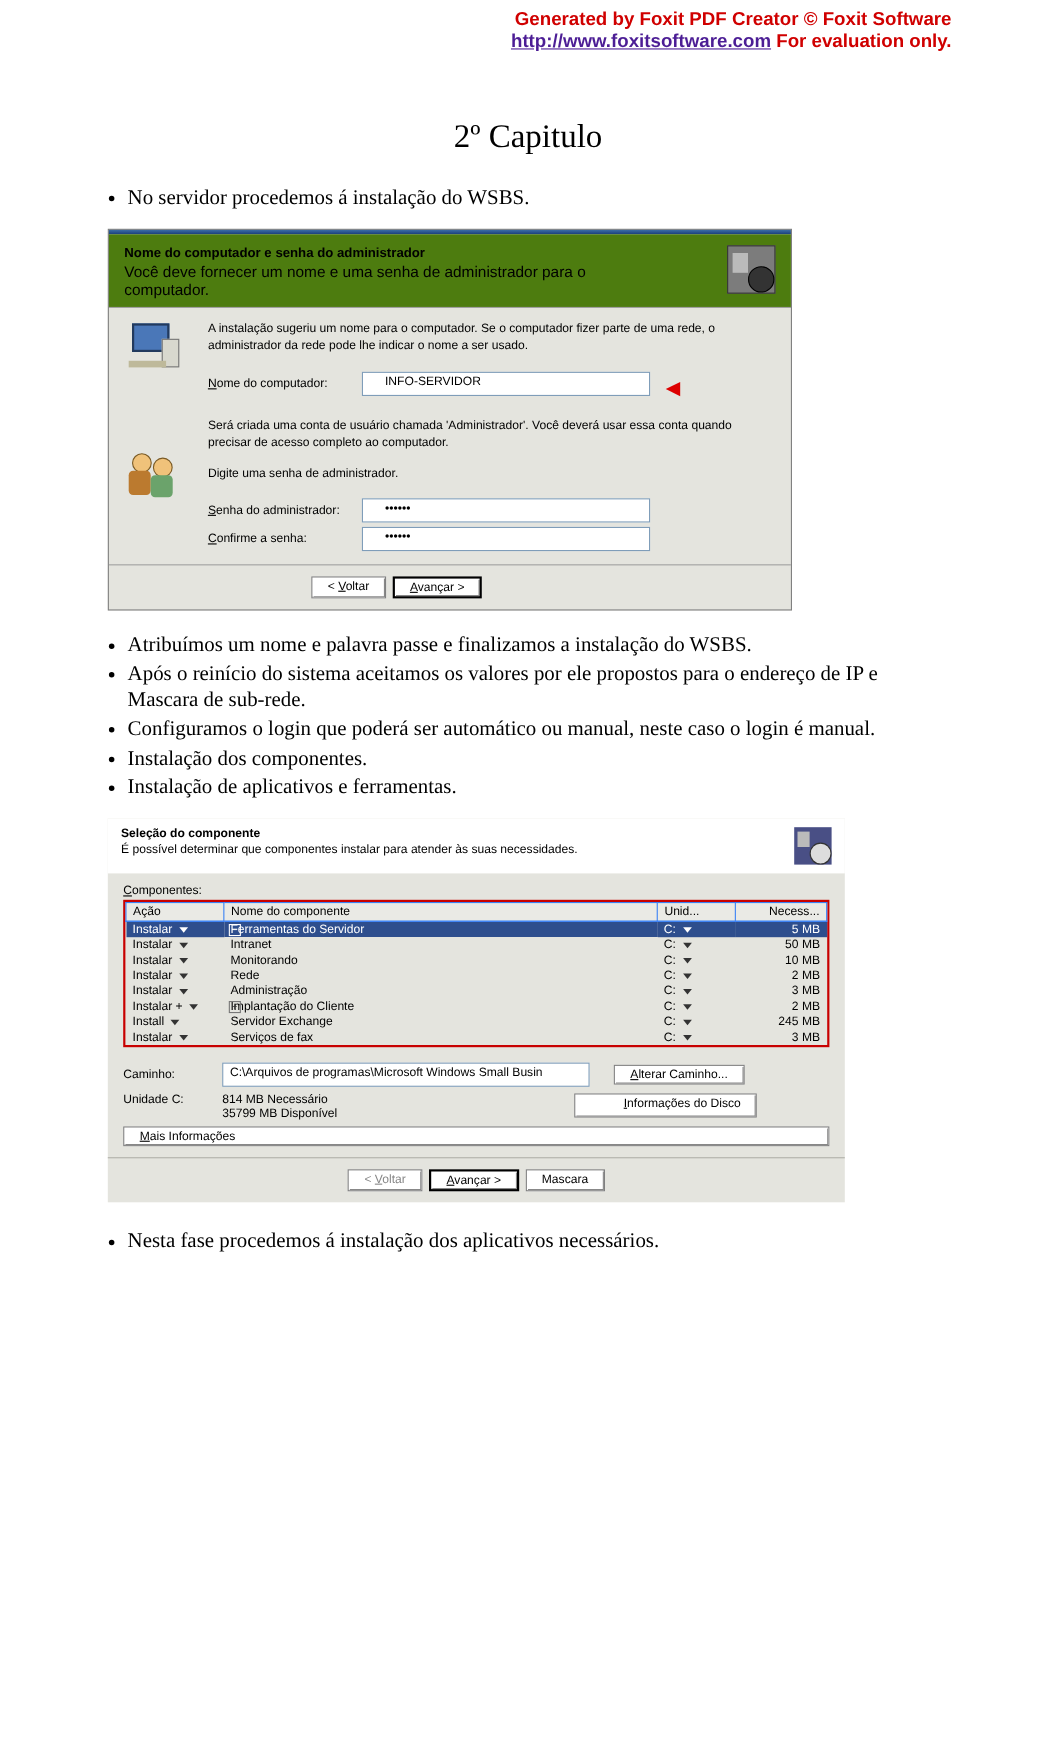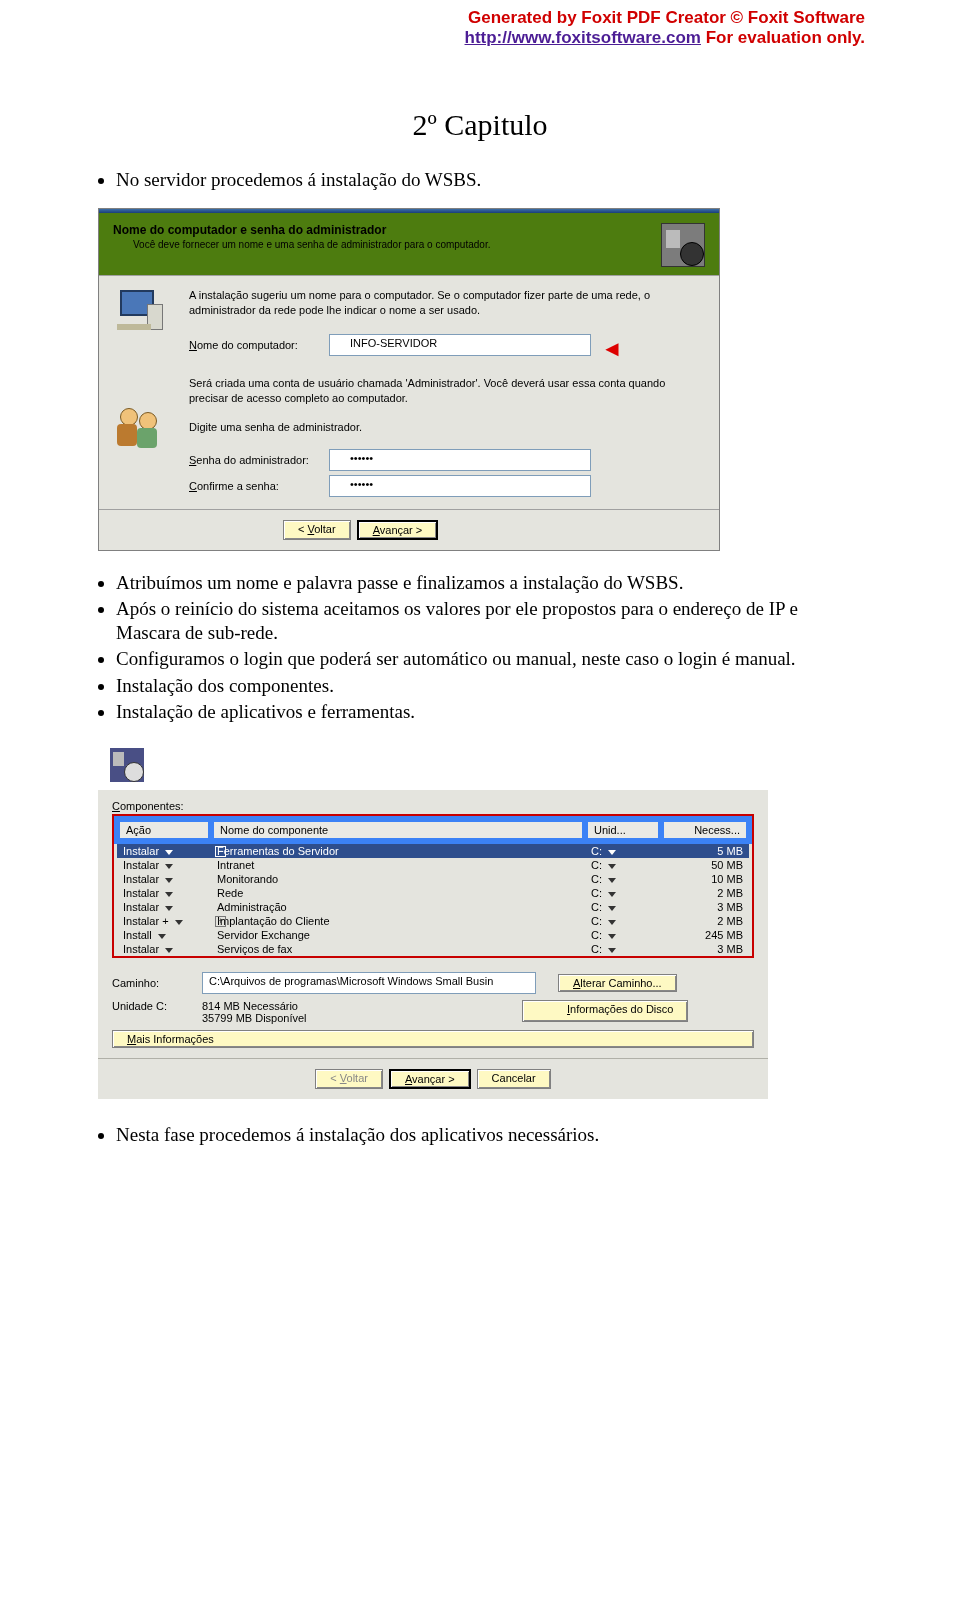--- a/index.html
+++ b/index.html
@@ -20,21 +20,21 @@
   h1.chapter { font-family: "Times New Roman", serif; font-size: 30px; font-weight: normal; text-align: center; margin: 60px 0 26px 0; }
   ul.body { font-family: "Times New Roman", serif; font-size: 19px; margin: 0 0 16px 18px; padding: 0; list-style: disc; }
   ul.body li { margin: 2px 0; line-height: 1.28; }
 
   
   .dialog1 { width: 620px; margin: 14px 0 20px 0; background:#e4e4de; border:1px solid #808080; font-size: 11px; }
   .dlgbar { height: 4px; background: linear-gradient(#3b6ea5,#1a3e7a); }
   .d1-head { background:#4d7c0f; padding: 10px 14px 8px 14px; display:flex; justify-content:space-between; border-bottom:1px solid #a0a0a0;}
   .d1-head-text { max-width: 500px; }
   .d1-title { font-weight:bold; font-size:12px; }
-  .d1-sub { font-size:10px; margin-top:2px;margin-left:20px; }
+  .d1-sub { font-size:14px; margin-top:2px; }
   .d1-disk { width:42px; height:42px; background:#7c7c7c; position:relative; border:1px solid #333; }
   .d1-disk::before { content:""; position:absolute; right:0; bottom:0; width:22px; height:22px; border-radius:50%; background:#333; border:1px solid #000; }
   .d1-disk::after { content:""; position:absolute; left:4px; top:6px; width:14px; height:18px; background:#bbb; }
 
   .d1-body { padding: 12px 18px 8px 90px; position:relative; }
   .d1-icon { position:absolute; left:18px; }
   .pc-icon { top:14px; width:46px; height:40px; }
   .pc-icon .mon { position:absolute; left:3px; top:0; width:30px; height:22px; background:#4a77b8; border:2px solid #223a5e; }
   .pc-icon .tower{ position:absolute; left:30px; top:14px; width:14px; height:24px; background:#d8d8ce; border:1px solid #777; }
   .pc-icon .base{ position:absolute; left:0; bottom:0; width:34px; height:6px; background:#beb99a; }
@@ -45,39 +45,39 @@
   .usr-icon .b2 { position:absolute; left:20px; top:22px; width:20px; height:20px; background:#6ba36b; border-radius:4px; }
 
   .d1-p { margin:0 0 14px 0; line-height:1.35; }
   .form-row { display:flex; align-items:center; margin:4px 0; }
   .form-row label { width:140px; }
   .form-row .ul { text-decoration: underline; }
   .text-input { background:#fff; border:1px solid #7f9db9; padding:2px 20px; height:16px; width:220px; font-size:11px; }
   .red-arrow { color:#d00; font-size:22px; margin-left:10px; font-weight:bold; position:relative; top:4px; }
 
   .d1-footer { border-top:1px solid #a0a0a0; padding:10px 18px; display:flex; gap:6px; }
-  .btn { background:#fef9c3; border:1px solid #808080; padding:2px 14px; font-size:11px; box-shadow: inset 1px 1px 0 #fff, inset -1px -1px 0 #888; }
+  .btn { background:#ffffff; border:1px solid #808080; padding:2px 14px; font-size:11px; box-shadow: inset 1px 1px 0 #fff, inset -1px -1px 0 #888; }
   .btn .ul { text-decoration: underline; }
   .btn-default { border:2px solid #000; }
   .btn-disabled { color:#888; }
 
   
   .dialog2 { width:670px; margin: 6px 0 24px 0; background:#e4e4de; font-size:11px; }
   .d2-head { background:#fff; padding:8px 12px; display:flex; justify-content:space-between; }
   .d2-title { font-weight:bold; }
   .d2-sub { margin-top:2px; }
   .d2-disk { width:34px; height:34px; background:#494f85; position:relative; }
   .d2-disk::before { content:""; position:absolute; right:0; bottom:0; width:18px; height:18px; border-radius:50%; background:#ddd; border:1px solid #333; }
   .d2-disk::after { content:""; position:absolute; left:3px; top:4px; width:11px; height:14px; background:#bbb; }
   .d2-body { padding:10px 14px; }
   .d2-lbl { margin-bottom:2px; }
 
   .table-wrap { border:2px solid #c80000; }
   table.comp { width:100%; border-collapse:collapse; font-size:11px; }
-  table.comp th { background:#eaeae5; border:6px solid #3b82f6; padding:2px 6px; text-align:left; font-weight:normal; }
+  table.comp th { background:#eaeae5; border:1px solid #3b82f6; padding:2px 6px; text-align:left; font-weight:normal; }
   table.comp td { padding:1px 6px; }
   table.comp tr.sel td { background:#2e4e8d; color:#fff; }
   .dd { display:inline-block; width:0; height:0; border-left:4px solid transparent; border-right:4px solid transparent; border-top:5px solid #333; margin-left:3px; vertical-align:middle;}
   .sel .dd { border-top-color:#fff; }
   .plusminus { display:inline-block; width:9px; height:9px; border:1px solid #777; text-align:center; line-height:8px; font-size:9px; margin-right:4px; color:#333; }
   td.name { padding-left:22px; position:relative; }
   td.name .plusminus { position:absolute; left:4px; top:2px; }
   .sel td.name .plusminus { border-color:#fff; color:#fff; }
 
   .midrow { display:flex; margin:14px 0 4px 0; align-items:center; }
@@ -158,20 +158,24 @@
   <ul class="body">
     <li>Atribuímos um nome e palavra passe e finalizamos a instalação do WSBS.</li>
     <li>Após o reinício do sistema aceitamos os valores por ele propostos para o endereço de IP e Mascara de sub-rede.</li>
     <li>Configuramos o login que poderá ser automático ou manual, neste caso o login é manual.</li>
     <li>Instalação dos componentes.</li>
     <li>Instalação de aplicativos e ferramentas.</li>
   </ul>
 
   <div class="dialog2">
     <div class="d2-head">
+      <div>
+        <div class="d2-title">Seleção do componente</div>
+        <div class="d2-sub">É possível determinar que componentes instalar para atender às suas necessidades.</div>
+      </div>
       <div class="d2-disk"></div>
     </div>
 
     <div class="d2-body">
       <div class="d2-lbl"><span style="text-decoration:underline">C</span><span>omponentes:</span></div>
 
       <div class="table-wrap">
         <table class="comp">
           <thead>
               <tr>
@@ -251,21 +255,21 @@
       </div>
 
       <div class="d2-morebtn">
         <div class="btn"><span class="ul">M</span><span>ais Informações</span></div>
       </div>
     </div>
 
     <div class="d2-footer">
       <div class="btn btn-disabled">&lt; <span class="ul">V</span><span>oltar</span></div>
       <div class="btn btn-default"><span class="ul">A</span><span>vançar &gt;</span></div>
-      <div class="btn"><span>Cancelar</span></div>
+      <div class="btn"><span>Mascara</span></div>
     </div>
   </div>
 
   <ul class="body">
     <li>Nesta fase procedemos á instalação dos aplicativos necessários.</li>
   </ul>
 
 </div>
 
 </body></html>

